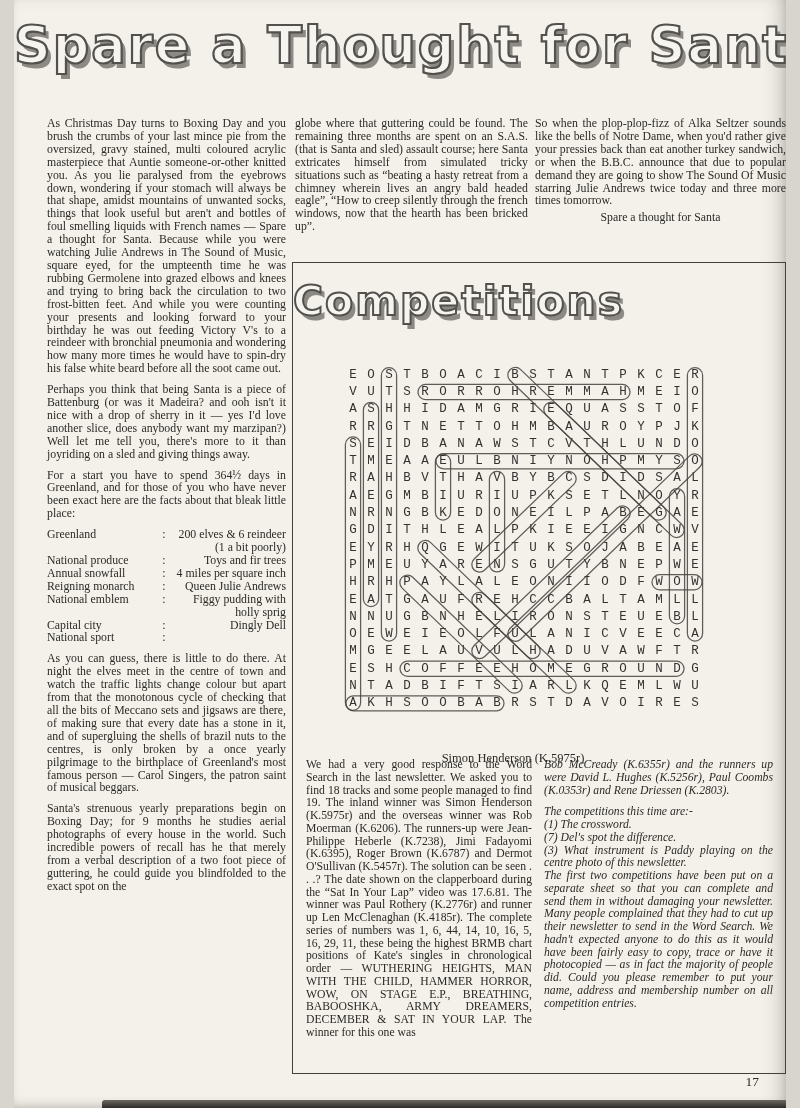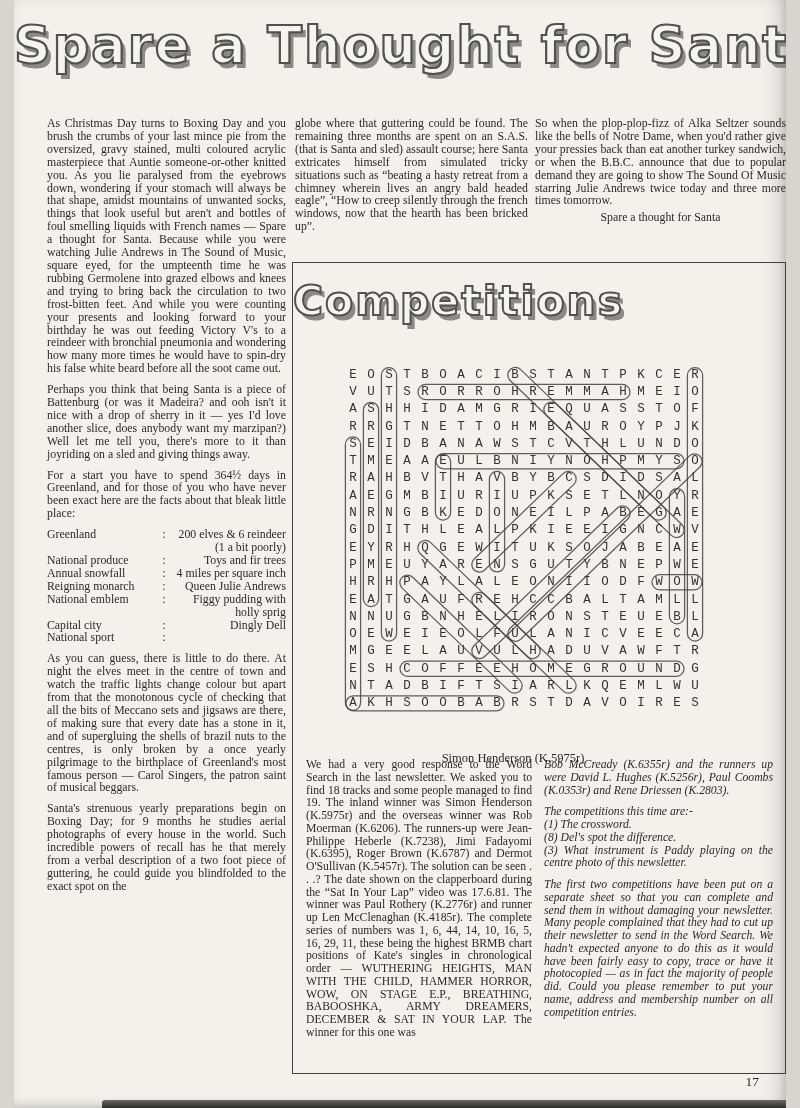--- a/index.html
+++ b/index.html
@@ -555,22 +555,22 @@
     <div class="ws-credit">Simon Henderson   (K.5975r)</div>
 
     <div class="comp-col comp-col-1">
       <p>We had a very good response to the Word Search in the last newsletter. We asked you to find 18 tracks and some people managed to find 19. The inland winner was Simon Henderson (K.5975r) and the overseas winner was Rob Moerman (K.6206). The runners-up were Jean-Philippe Heberle (K.7238), Jimi Fadayomi (K.6395), Roger Brown (K.6787) and Dermot O'Sullivan (K.5457r). The solution can be seen . . .? The date shown on the clapperboard during the “Sat In Your Lap” video was 17.6.81. The winner was Paul Rothery (K.2776r) and runner up Len McClenaghan (K.4185r). The complete series of numbers was 1, 6, 44, 14, 10, 16, 5, 16, 29, 11, these being the highest BRMB chart positions of Kate's singles in chronological order — WUTHERING HEIGHTS, MAN WITH THE CHILD, HAMMER HORROR, WOW, ON STAGE E.P., BREATHING, BABOOSHKA, ARMY DREAMERS, DECEMBER &amp; SAT IN YOUR LAP. The winner for this one was</p>
     </div>
 
     <div class="comp-col comp-col-2">
       <p>Bob McCready (K.6355r) and the runners up were David L. Hughes (K.5256r), Paul Coombs (K.0353r) and Rene Driessen (K.2803).</p>
       <p class="tight">The competitions this time are:-</p>
       <div class="tight">(1) The crossword.</div>
-      <div class="tight">(8) Del's spot the difference.</div>
-      <div class="tight" style="margin-bottom:9px">(3) What instrument is Paddy playing on the centre photo of this newsletter.</div>
+      <div class="tight">(7) Del's spot the difference.</div>
+      <div class="tight" style="margin-bottom:0">(3) What instrument is Paddy playing on the centre photo of this newsletter.</div>
       <p>The first two competitions have been put on a separate sheet so that you can complete and send them in without damaging your newsletter. Many people complained that they had to cut up their newsletter to send in the Word Search. We hadn't expected anyone to do this as it would have been fairly easy to copy, trace or have it photocopied — as in fact the majority of people did. Could you please remember to put your name, address and membership number on all competition entries.</p>
     </div>
   </div>
 
   <div class="page-num">17</div>
   <div class="bottom-strip"></div>
 
 </div>
 
 </body></html>

